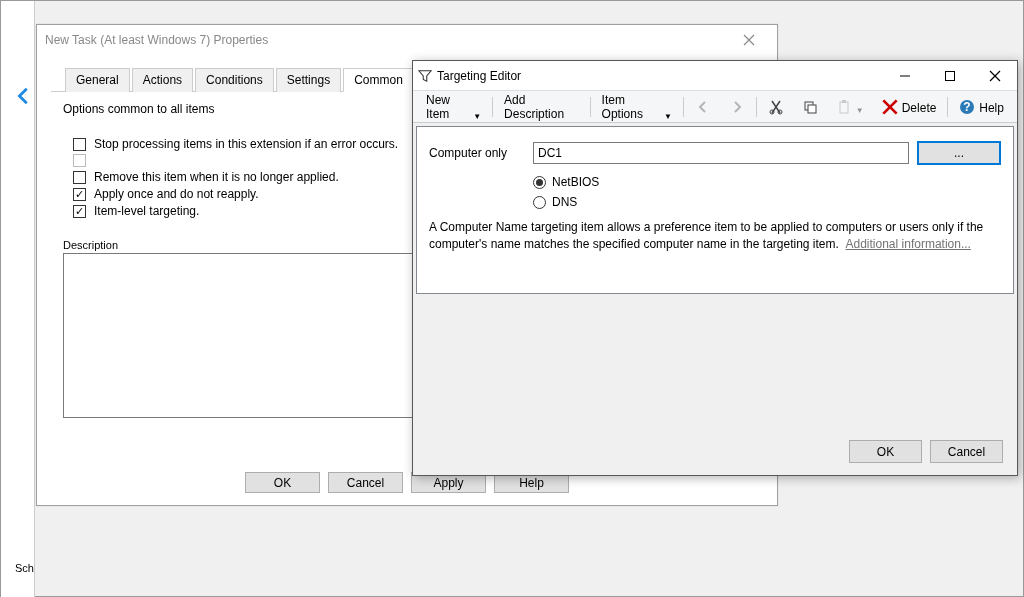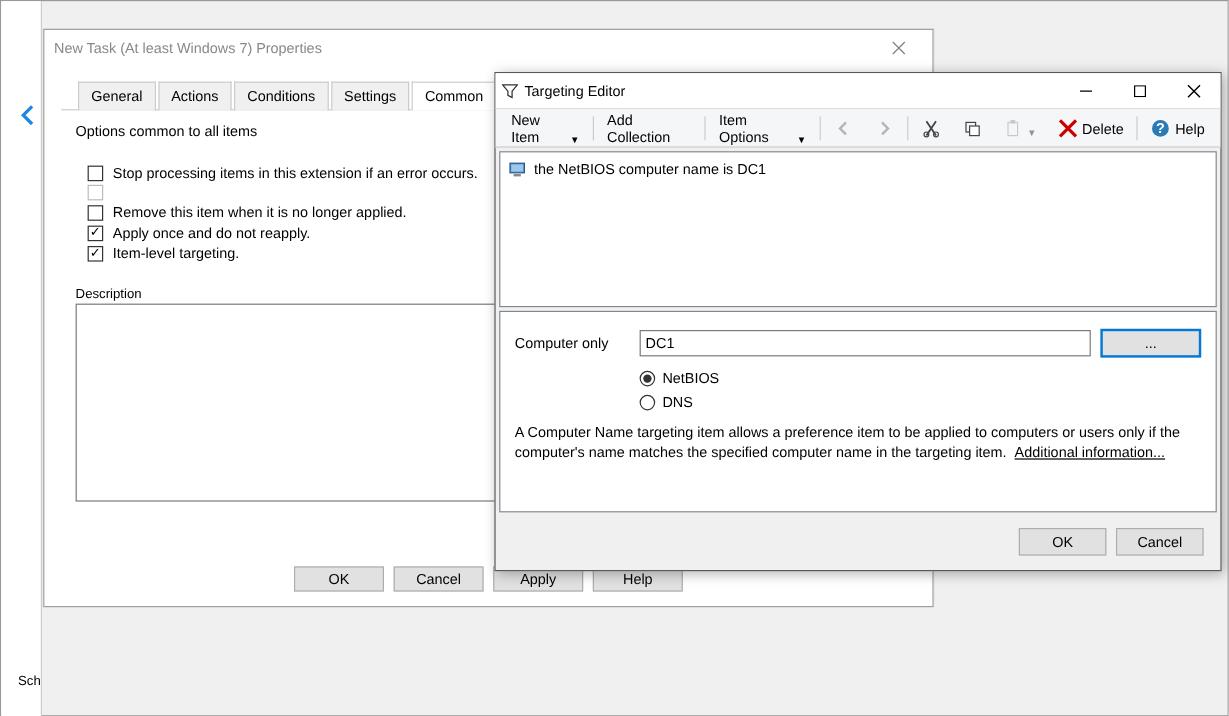--- a/index.html
+++ b/index.html
@@ -60,21 +60,21 @@
     .field-row { display: flex; align-items: center; gap: 8px; margin-bottom: 10px; }
     .field-label { width: 96px; font-size: 12px; }
     .field-input { flex: 1; height: 22px; border: 1px solid #7a7a7a; padding: 0 4px; font-size: 12px; }
     .browse-btn { width: 84px; height: 24px; background: #e1e1e1; border: 2px solid #0078d7; cursor: pointer; font-size: 12px; }
     
     .radio-row { display: flex; align-items: center; gap: 6px; margin-left: 104px; margin-bottom: 6px; font-size: 12px; }
     .radio { width: 13px; height: 13px; border-radius: 50%; border: 1px solid #333; display: inline-flex; align-items: center; justify-content: center; }
     .radio.checked::after { content: ''; width: 7px; height: 7px; border-radius: 50%; background: #333; }
     
     .info-text { font-size: 12px; color: #000; line-height: 1.4; margin-top: 10px; }
-    .info-text a { color: #000000; text-decoration: underline; text-align: right; }
+    .info-text a { color: #737373; text-decoration: underline; text-align: right; }
     
     .target-buttons { position: absolute; bottom: 12px; right: 14px; display: flex; gap: 8px; }
     .target-buttons button { width: 73px; height: 23px; background: #e1e1e1; border: 1px solid #adadad; font-size: 12px; cursor: pointer; }
     
     .disabled-tool { opacity: 0.4; }
   </style>
 </head>
 <body>
 
 <div class="bg-chrome">
@@ -171,21 +171,21 @@
       </div>
     </div>
   </div>
 
   <div class="toolbar">
     <div class="tool-item">
       <span>New Item</span>
       <span class="tool-caret">▼</span>
     </div>
     <div class="tool-sep"></div>
-    <div class="tool-item">Add Collection</div>
+    <div class="tool-item">Add Description</div>
     <div class="tool-sep"></div>
     <div class="tool-item">
       <span>Item Options</span>
       <span class="tool-caret">▼</span>
     </div>
     <div class="tool-sep"></div>
     <div class="tool-item disabled-tool">
       <svg class="tool-svg" viewBox="0 0 16 16">
           <path d="M10 3 L5 8 L10 13" stroke="#555" stroke-width="2" fill="none"></path>
         </svg>
@@ -225,32 +225,20 @@
     <div class="tool-sep"></div>
     <div class="tool-item">
       <svg class="tool-svg" viewBox="0 0 16 16">
           <circle cx="8" cy="8" r="7" fill="#2a7ab8"></circle>
           <text x="8" y="12" text-anchor="middle" fill="#fff" font-size="11" font-weight="bold">?</text>
         </svg>
       <span>Help</span>
     </div>
   </div>
 
-  <div class="item-list">
-    <div class="item-row">
-      <div class="item-icon">
-        <svg width="16" height="16" viewBox="0 0 16 16">
-            <rect x="2" y="3" width="12" height="8" fill="#4a90d9" stroke="#2a5a8a"></rect>
-            <rect x="3" y="4" width="10" height="6" fill="#9ec7ea"></rect>
-            <rect x="5" y="12" width="6" height="2" fill="#888"></rect>
-          </svg>
-      </div>
-      <span>the NetBIOS computer name is DC1</span>
-    </div>
-  </div>
 
   <div class="details-box">
     <div class="field-row">
       <span class="field-label">Computer only</span>
       <input class="field-input" value="DC1" style="">
       <button class="browse-btn">...</button>
     </div>
     <div class="radio-row">
       <span class="radio checked"></span>
       <span>NetBIOS</span>

